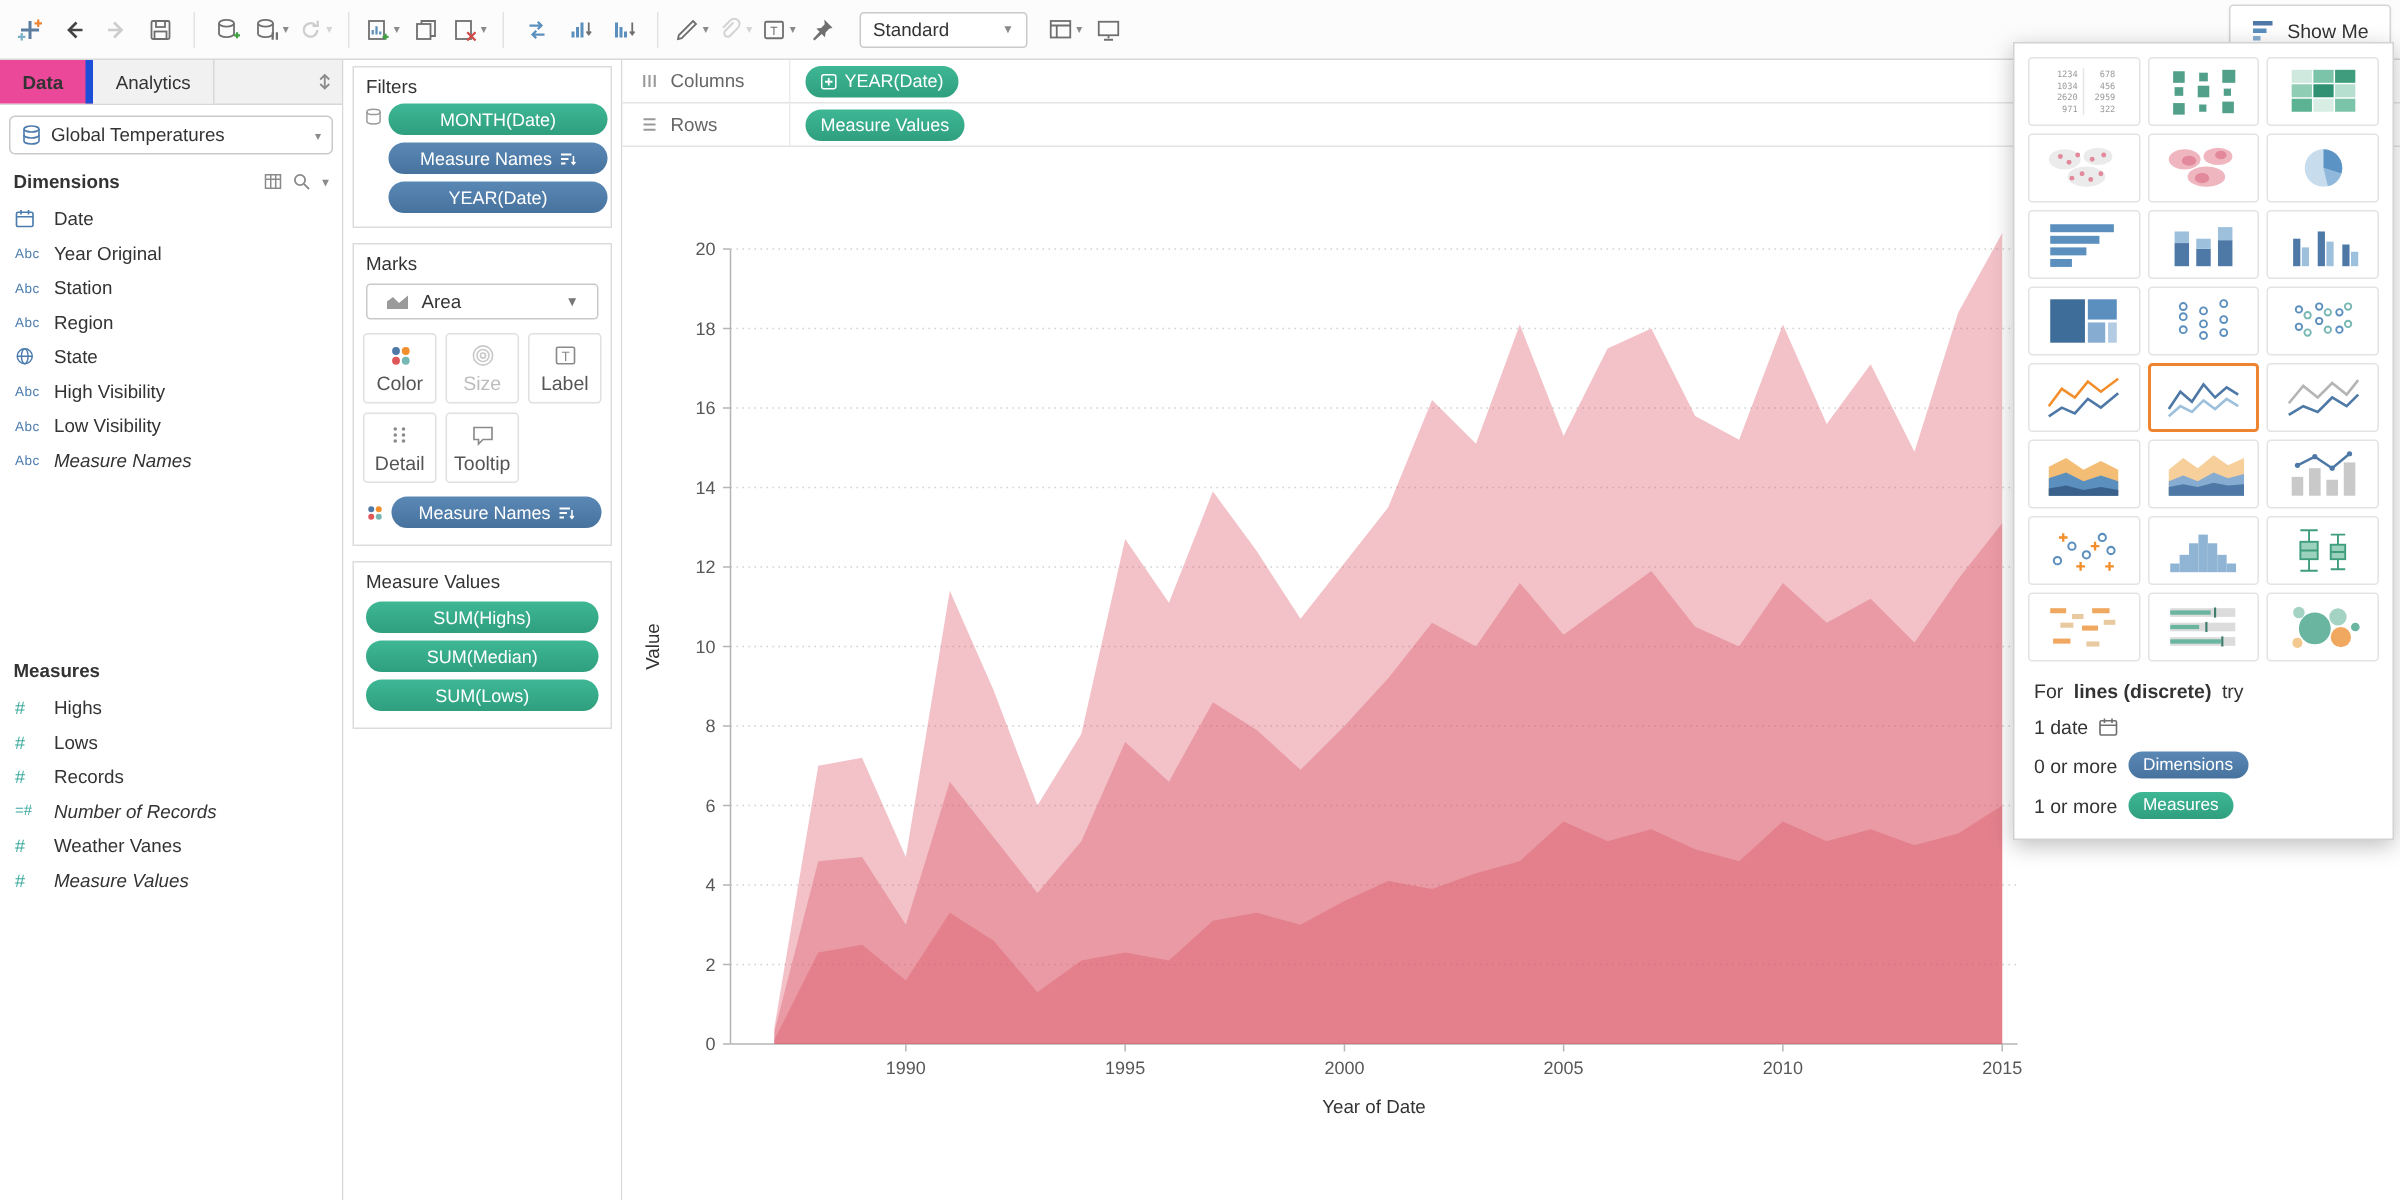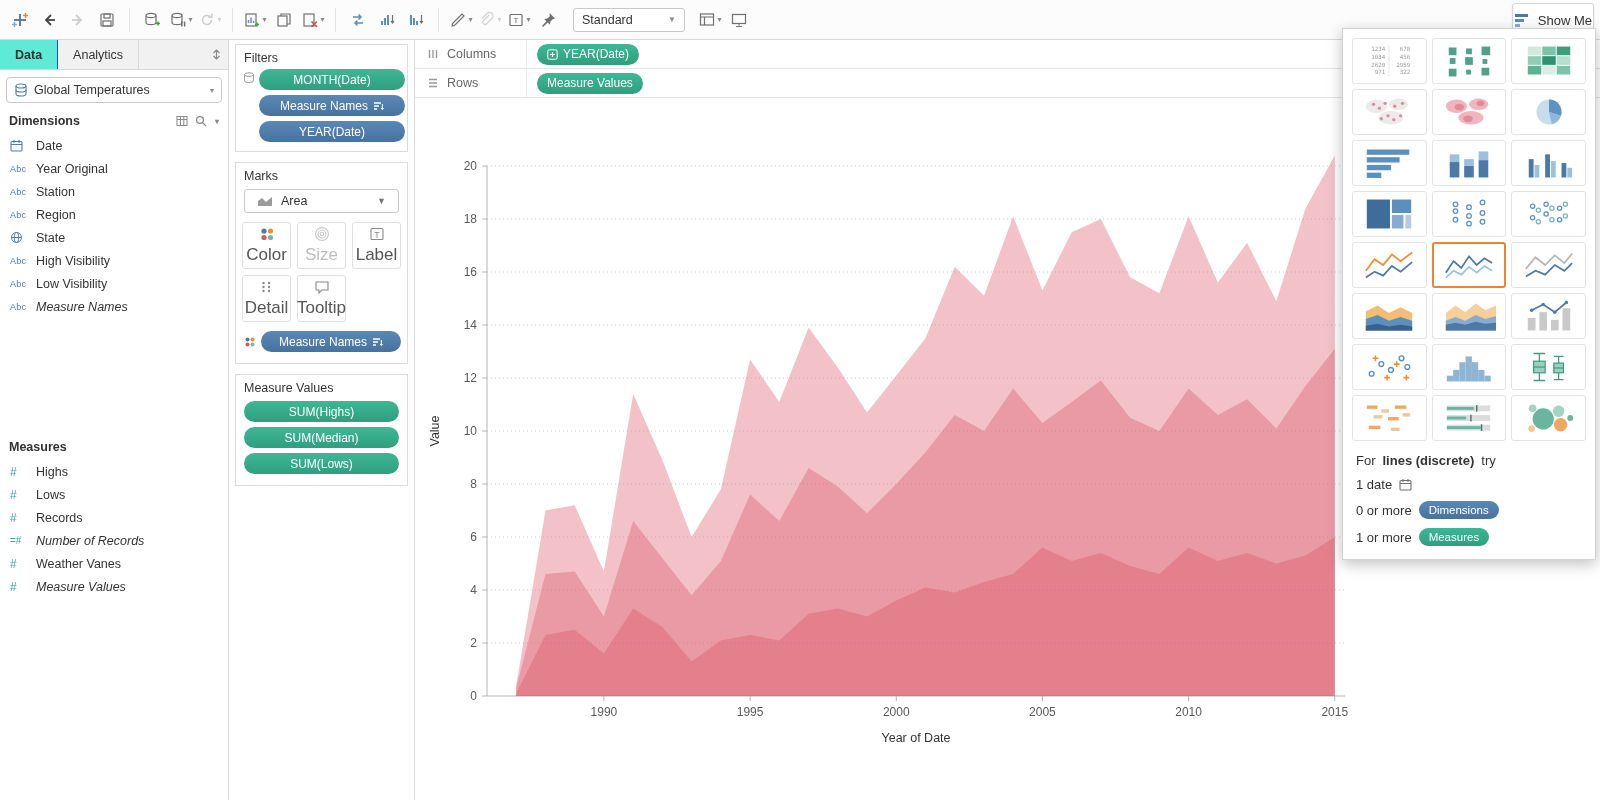--- a/index.html
+++ b/index.html
@@ -17,29 +17,29 @@
     display:flex; align-items:center; padding:0 6px; gap:1px; z-index:10; }
   .tbtn { min-width:28px; height:30px; display:flex; align-items:center; justify-content:center;
     border-radius:3px; color:#555; padding:0 2px; }
   .tbtn.disabled { opacity:.35; }
   .caret-mini { font-size:8px; color:#8a8a8a; margin-left:1px; }
   .sep { width:1px; height:24px; background:#e3e3e3; margin:0 7px; flex:none; }
   .fit-select { height:24px; border:1px solid #c9c9c9; border-radius:3px; background:#fff;
     display:flex; align-items:center; padding:0 8px; margin:0 10px; min-width:112px;
     justify-content:space-between; color:#333; }
   .showme-button { position:absolute; right:6px; top:3px; height:34px; display:flex; align-items:center;
-    gap:8px; padding:0 1px; background:#fff; border:1px solid #d5d5d5; border-radius:3px;
+    gap:8px; padding:0 14px; background:#fff; border:1px solid #d5d5d5; border-radius:3px;
     font-size:13px; color:#333; box-shadow:0 1px 2px rgba(0,0,0,.08); }
 
   
   .left-panel { position:absolute; top:40px; left:0; width:229px; bottom:0;
     background:#fff; border-right:1px solid #d8d8d8; display:flex; flex-direction:column; }
   .tabs { display:flex; height:30px; border-bottom:1px solid #d8d8d8; background:#f1f1f1; align-items:stretch; }
   .tab { padding:0 15px; display:flex; align-items:center; }
-  .tab.active { background:#5eead4; font-weight:bold; border-right:1px solid #1d4ed8; }
+  .tab.active { background:#ec4899; font-weight:bold; border-right:5px solid #1d4ed8; }
   .tab.inactive { background:#f1f1f1; border-right:1px solid #d8d8d8; color:#333; }
   .tabs-right { margin-left:auto; display:flex; align-items:center; padding-right:6px; gap:4px; color:#8a8a8a; }
   .datasource-row { margin:7px 6px 5px; border:1px solid #c9c9c9; border-radius:4px; height:26px;
     display:flex; align-items:center; padding:0 7px; gap:6px; }
   .ds-name { flex:1; white-space:nowrap; overflow:hidden; }
   .section-header { display:flex; align-items:center; height:26px; padding:0 9px; font-weight:bold; }
   .header-icons { margin-left:auto; display:flex; gap:7px; align-items:center; color:#8a8a8a; }
   .dim-list { height:300px; overflow:hidden; }
   .field { height:23px; display:flex; align-items:center; padding-left:10px; }
   .ficon { width:26px; flex:none; display:flex; align-items:center; }
@@ -61,21 +61,21 @@
     padding:0 10px; white-space:nowrap; }
   .pill.green { background:linear-gradient(#3eb795,#2f9f7e); }
   .pill.blue  { background:linear-gradient(#5a88b5,#47729e); }
   .pill.w { width:146px; }
   .marks-select { margin:2px 8px 9px; border:1px solid #c9c9c9; border-radius:3px; height:24px;
     display:flex; align-items:center; gap:8px; padding:0 12px; }
   .marks-select .sel-caret { margin-left:auto; color:#777; font-size:9px; }
   .marks-grid { display:grid; grid-template-columns:repeat(3,49px); gap:6px; padding:0 8px; justify-content:center; }
   .mbtn { height:47px; border:1px solid #e0e0e0; border-radius:3px; display:flex; flex-direction:column;
     align-items:center; justify-content:center; gap:3px; background:#fff; }
-  .mbtn .lbl { font-size:17px; color:#555; }
+  .mbtn .lbl { font-size:13px; color:#555; }
   .mbtn.disabled .lbl { color:#bdbdbd; }
   .marks-pill-row { display:flex; align-items:center; gap:5px; padding:9px 6px 11px 8px; }
   .mv-pills { display:flex; flex-direction:column; gap:5px; padding:2px 8px 11px; }
 
   
   .sheet { position:absolute; top:40px; left:415px; right:0; bottom:0; background:#fff; }
   .shelf-row { height:29px; border-bottom:1px solid #e4e4e4; display:flex; align-items:center; }
   .shelf-label { width:112px; height:100%; display:flex; align-items:center; gap:8px;
     padding-left:12px; color:#666; border-right:1px solid #ececec; flex:none; }
   .shelf-pills { display:flex; align-items:center; gap:4px; padding-left:10px; }

